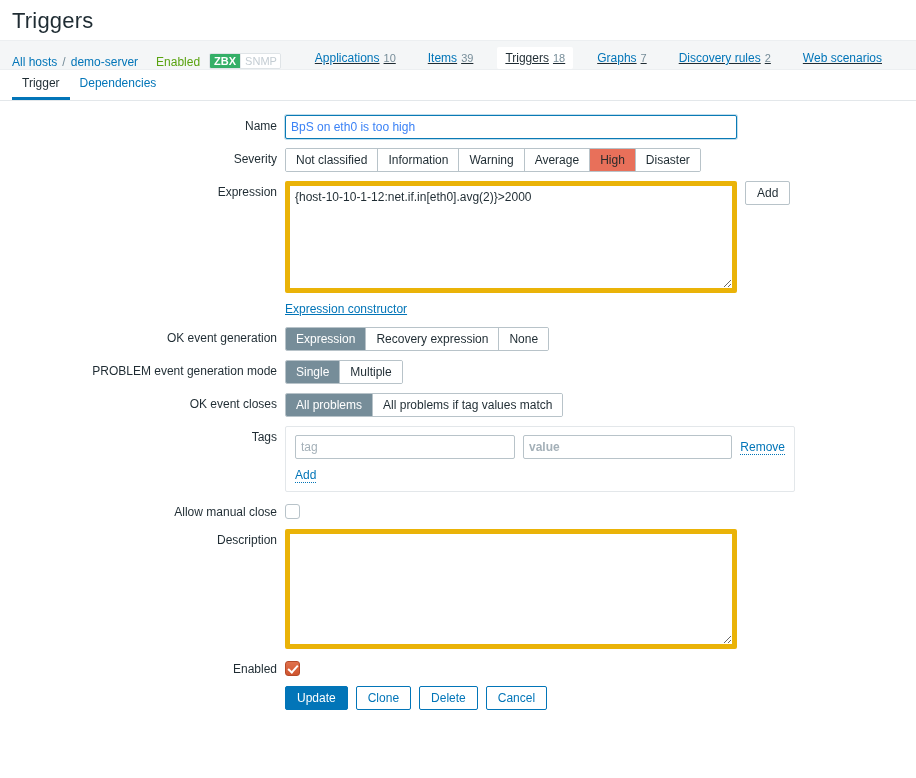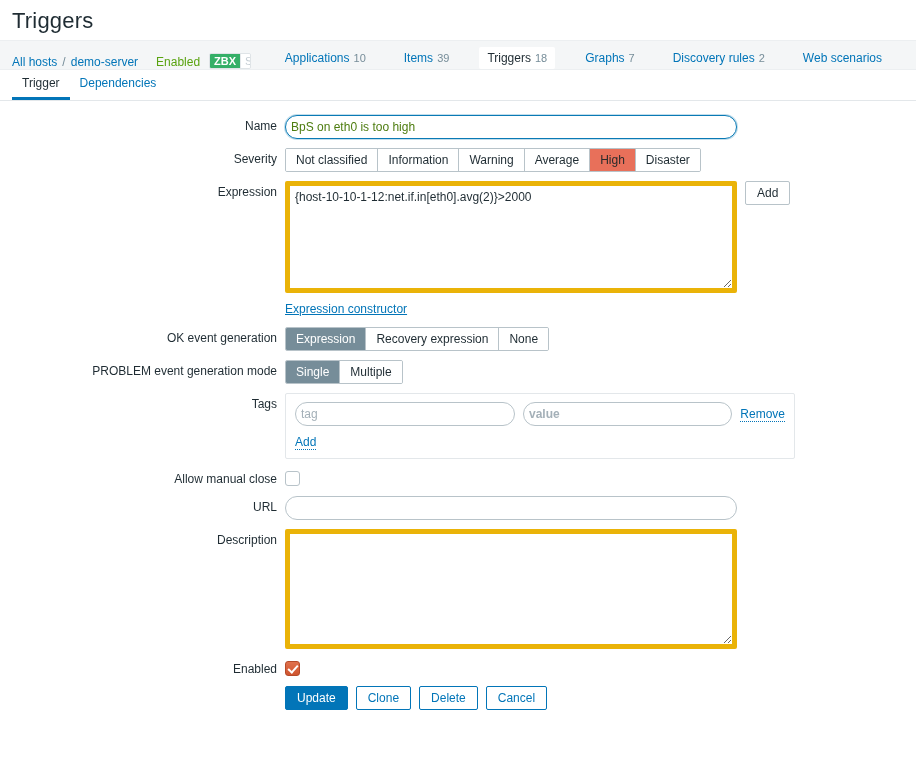--- a/index.html
+++ b/index.html
@@ -68,21 +68,22 @@
   .avail:last-child { border-right: none; }
   .avail.on {
     background: #34af67;
     color: #ffffff;
     font-weight: bold;
   }
   .crumb-nav {
     display: inline-flex;
     align-items: center;
     margin-left: 26px;
-    gap: 12px;
+    gap: 6px;
+    text-decoration: underline;
   }
   .crumb-nav-item {
     color: #0275b8;
     text-decoration: none;
     padding: 4px 8px;
     border-radius: 2px;
     cursor: pointer;
     display: inline-flex;
     align-items: baseline;
     gap: 4px;
@@ -137,25 +138,25 @@
     padding-top: 4px;
     color: #1f2c33;
     font-size: 12px;
     line-height: 15px;
   }
   .field { display: flex; align-items: flex-start; }
 
   input[type=text] {
     height: 24px;
     border: 1px solid #b8c3c9;
-    border-radius: 12px;
+    border-radius: 2px;
     padding: 0 5px;
     font-family: "Liberation Sans", sans-serif;
     font-size: 12px;
-    color: #4d7c0f;
+    color: #3b82f6;
     background: #ffffff;
     outline: none;
   }
   input[type=text]::placeholder { color: #a4b0b8; }
   input.focused {
     border-color: #0a7ab5;
     box-shadow: 0 0 0 1px rgba(10,122,181,.25);
   }
   .input-name { width: 452px; }
   .input-url  { width: 452px; }
@@ -405,20 +406,29 @@
   <div class="row">
     <div class="lbl">PROBLEM event generation mode</div>
     <div class="field">
       <div class="seg">
         <div class="seg-item sel-slate">Single</div>
         <div class="seg-item">Multiple</div>
       </div>
     </div>
   </div>
 
+  <div class="row">
+    <div class="lbl">OK event closes</div>
+    <div class="field">
+      <div class="seg">
+        <div class="seg-item sel-slate">All problems</div>
+        <div class="seg-item">All problems if tag values match</div>
+      </div>
+    </div>
+  </div>
 
   <div class="row">
     <div class="lbl">Tags</div>
     <div class="field">
       <div class="tags-box">
         <div class="tags-line">
           <input type="text" class="input-tag" placeholder="tag" style="">
           <input type="text" class="input-value" placeholder="value" style="">
           <a class="link">Remove</a>
         </div>
@@ -429,26 +439,20 @@
     </div>
   </div>
 
   <div class="row">
     <div class="lbl">Allow manual close</div>
     <div class="field">
       <span class="cbx"></span>
     </div>
   </div>
 
-  <div class="row">
-    <div class="lbl">URL</div>
-    <div class="field">
-      <input type="text" class="input-url" value="" style="">
-    </div>
-  </div>
 
   <div class="row">
     <div class="lbl">Description</div>
     <div class="field">
       <textarea class="ta-description" style=""></textarea>
     </div>
   </div>
 
   <div class="row">
     <div class="lbl">Enabled</div>

